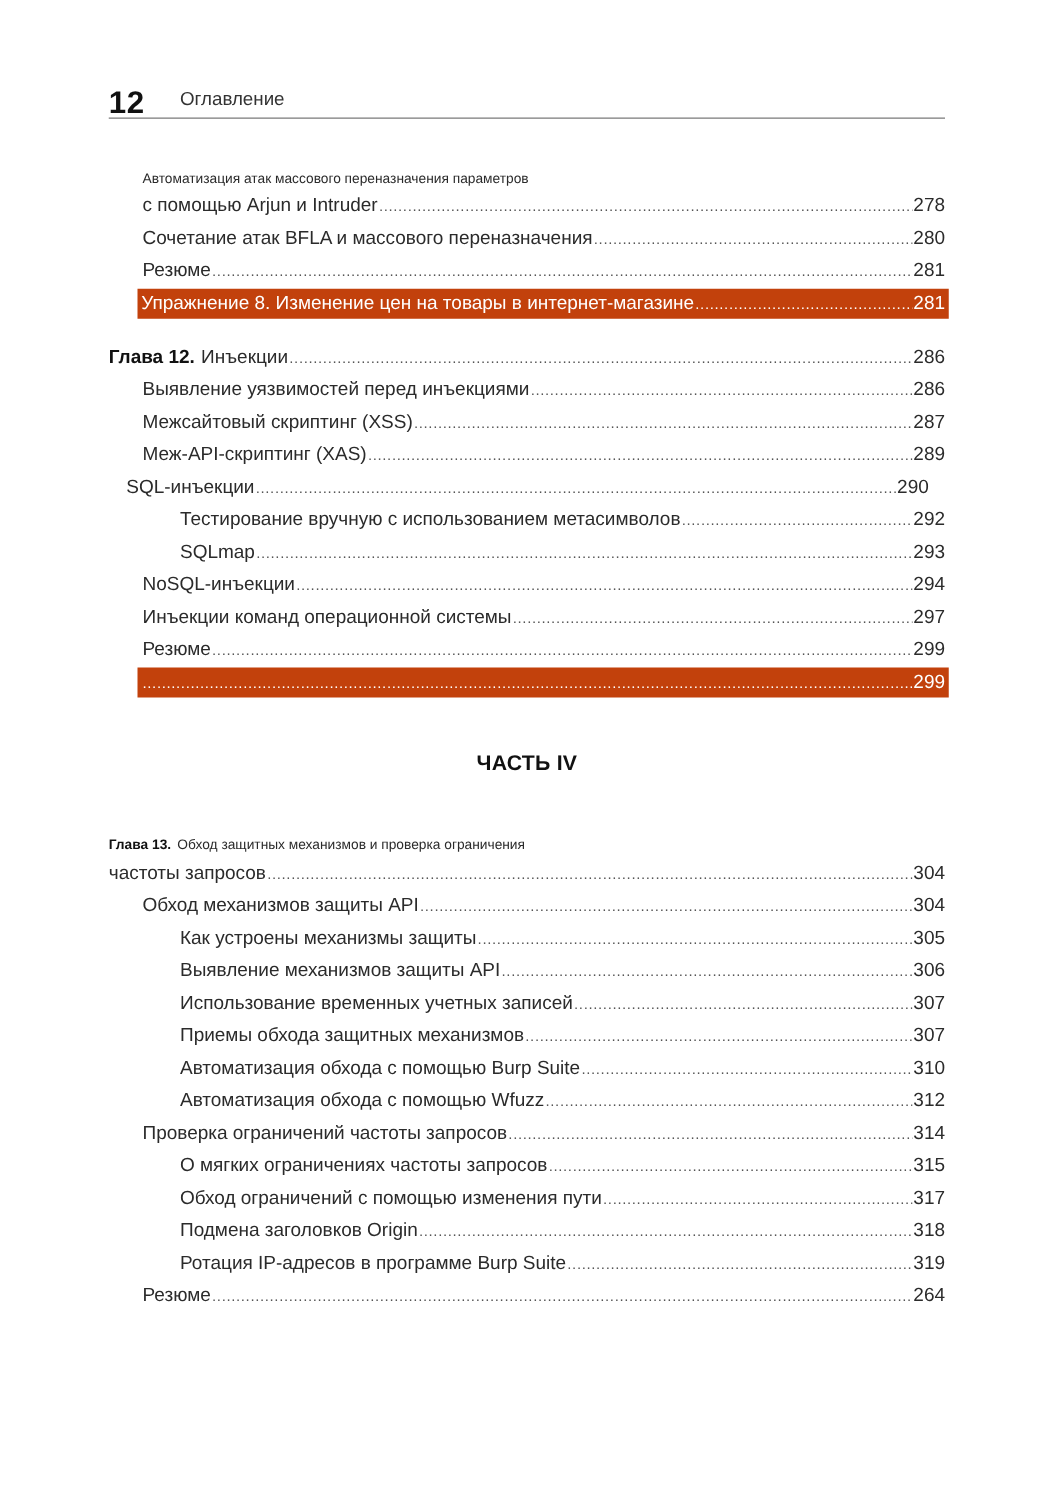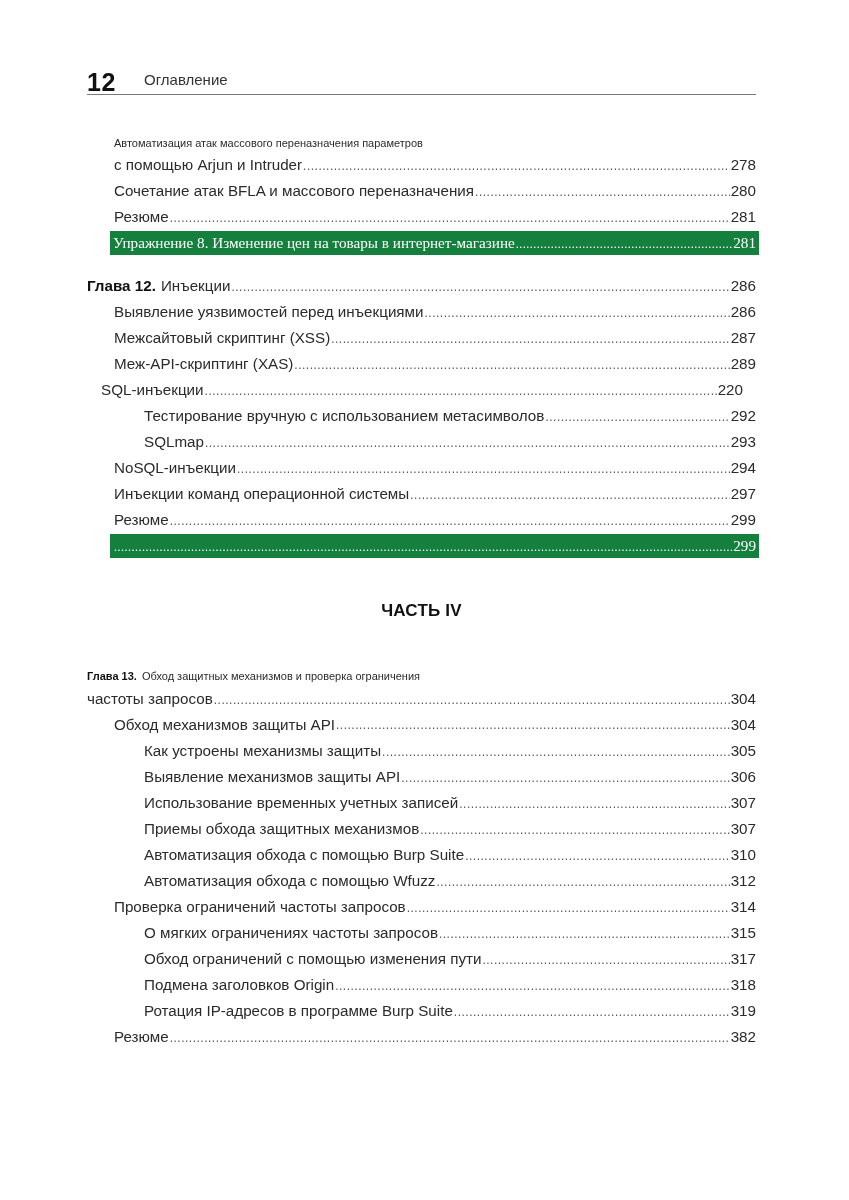--- a/index.html
+++ b/index.html
@@ -60,25 +60,24 @@
       letter-spacing: 0.5px;
       font-size: 12px;
     }
     .row .leader::after {
       content: "........................................................................................................................................................................................................";
     }
     .row .page {
       flex: 0 0 auto;
     }
     .row.highlight {
-      background: #15803d;
+      background: #c2410c;
       color: #ffffff;
       padding: 0 3px 0 3px;
       box-sizing: border-box;
-      font-family: Liberation Serif, serif;
     }
     .row.highlight .leader {
       color: #ffffff;
     }
     .chap-label {
       font-weight: bold;
       color: #111;
       margin-right: 5px;
     }
     .line-only {
@@ -150,21 +149,21 @@
   <span class="page">287</span>
 </div>
 <div class="row" style="left:114px; top:352px; width:642px;">
   <span class="title">Меж-API-скриптинг (XAS)</span>
   <span class="leader"></span>
   <span class="page">289</span>
 </div>
 <div class="row" style="left:101px; top:378px; width:642px;">
   <span class="title">SQL-инъекции</span>
   <span class="leader"></span>
-  <span class="page">220</span>
+  <span class="page">290</span>
 </div>
 <div class="row" style="left:144px; top:404px; width:612px;">
   <span class="title">Тестирование вручную с использованием метасимволов</span>
   <span class="leader"></span>
   <span class="page">292</span>
 </div>
 <div class="row" style="left:144px; top:430px; width:612px;">
   <span class="title">SQLmap</span>
   <span class="leader"></span>
   <span class="page">293</span>
@@ -258,14 +257,14 @@
   <span class="page">318</span>
 </div>
 <div class="row" style="left:144px; top:999px; width:612px;">
   <span class="title">Ротация IP-адресов в программе Burp Suite</span>
   <span class="leader"></span>
   <span class="page">319</span>
 </div>
 <div class="row" style="left:114px; top:1025px; width:642px;">
   <span class="title">Резюме</span>
   <span class="leader"></span>
-  <span class="page">382</span>
+  <span class="page">264</span>
 </div>
 
 </body></html>

